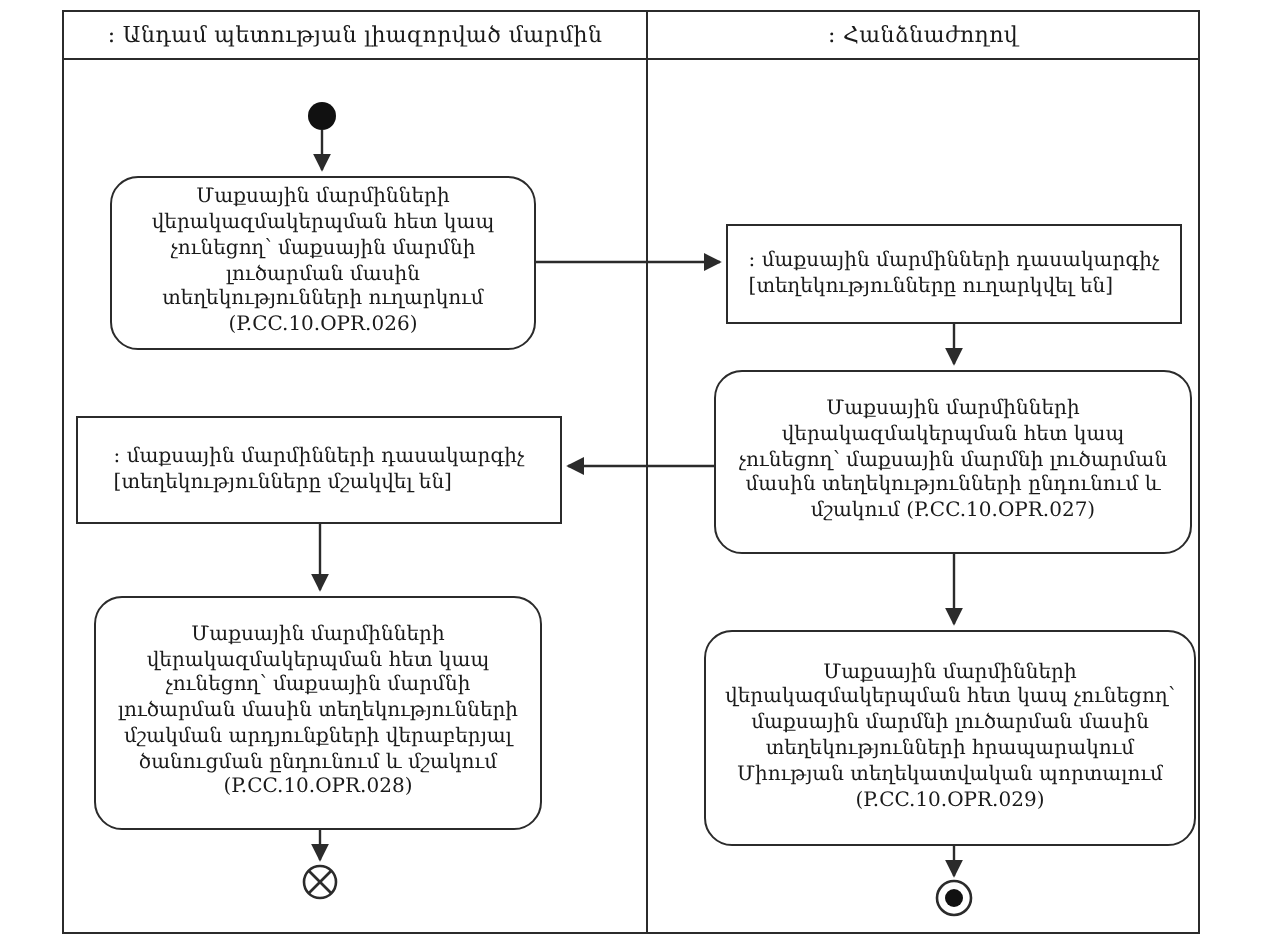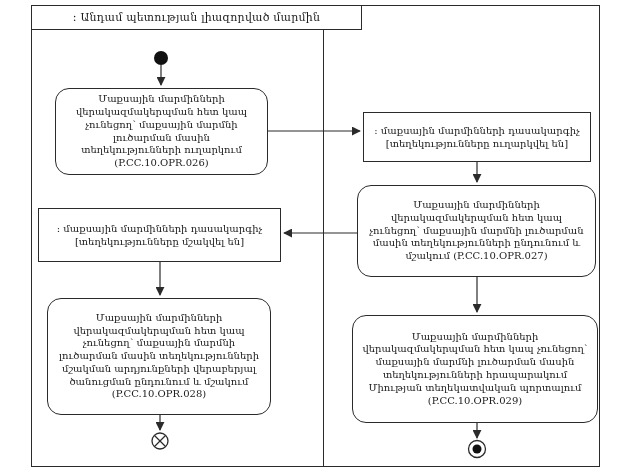--- a/index.html
+++ b/index.html
@@ -36,21 +36,21 @@
     height: 25px;
     border: 1px solid #2b2b2b;
     box-sizing: border-box;
     background: #ffffff;
     display: flex;
     align-items: center;
     justify-content: center;
     font-size: 11px;
     letter-spacing: 0.2px;
   }
-  .lane-header.left  { left: 31px;  width: 331px; }
+  .lane-header.left  { left: 31px;  width: 293px; }
   .lane-header.right { left: 323px; width: 277px; }
 
   .action {
     position: absolute;
     border: 1px solid #2b2b2b;
     box-sizing: border-box;
     background: #ffffff;
     border-radius: 14px;
     display: flex;
     align-items: center;
@@ -61,21 +61,20 @@
     padding: 4px 9px;
   }
   .objnode {
     position: absolute;
     border: 1px solid #2b2b2b;
     box-sizing: border-box;
     background: #ffffff;
     display: flex;
     align-items: center;
     justify-content: center;
-    text-align: center;
     font-size: 10px;
     line-height: 1.35;
     padding: 3px 8px;
     white-space: pre-line;
   }
   #action-026 { left: 55px;  top: 88px;  width: 213px; height: 87px; }
   #obj-sent   { left: 363px; top: 112px; width: 228px; height: 50px; }
   #action-027 { left: 357px; top: 185px; width: 239px; height: 92px; }
   #obj-proc   { left: 38px;  top: 208px; width: 243px; height: 54px; }
   #action-028 { left: 47px;  top: 298px; width: 224px; height: 117px; }
@@ -91,20 +90,23 @@
 </head>
 <body>
 
 <div class="canvas">
 
   <div class="frame"></div>
   <div class="lane-divider"></div>
 
   <div class="lane-header left">
     <span>: Անդամ պետության լիազորված մարմին</span>
+  </div>
+  <div class="lane-header right">
+    <span>: Հանձնաժողով</span>
   </div>
 
   <svg class="connectors" viewBox="0 0 632 475">
     <defs>
       <marker id="arrow" viewBox="0 0 10 10" refX="9" refY="5" markerWidth="7.5" markerHeight="7.5" orient="auto-start-reverse">
         <path d="M0,0 L10,5 L0,10 z" fill="#2b2b2b"></path>
       </marker>
     </defs>
 
     <g>

